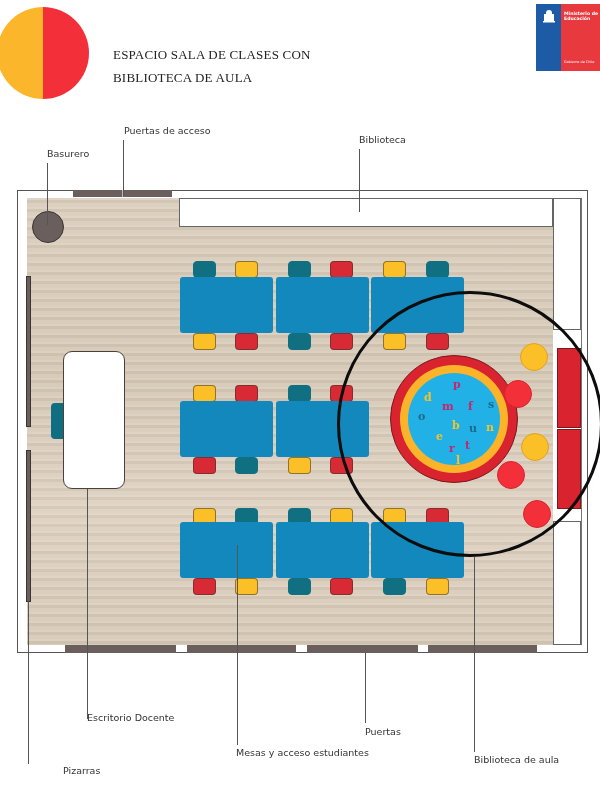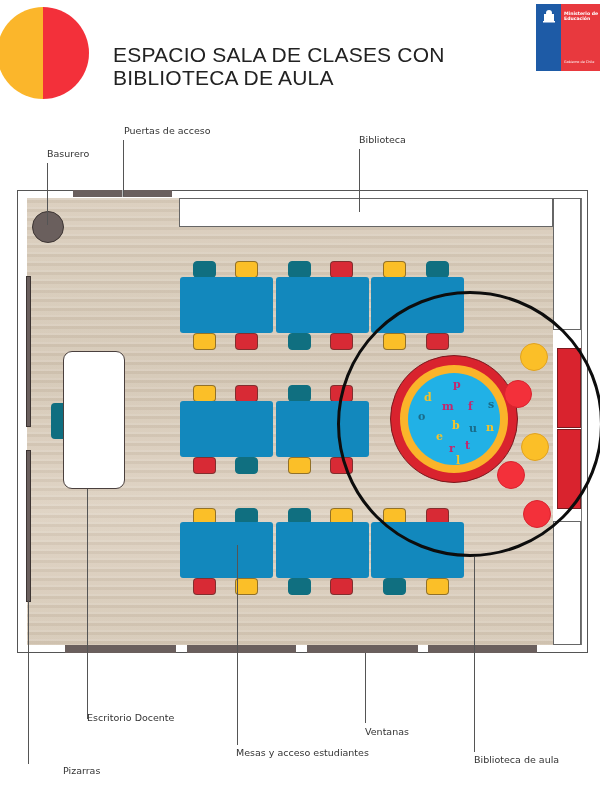--- a/index.html
+++ b/index.html
@@ -7,22 +7,22 @@
     width: 600px; height: 800px; position: relative; overflow: hidden;
     background: #ffffff;
     font-family: "DejaVu Sans", sans-serif;
   }
   .abs { position: absolute; }
   .title-disc {
     left: -3px; top: 7px; width: 92px; height: 92px; border-radius: 50%;
     background: linear-gradient(90deg, #fbb62b 0 50%, #f3303a 50% 100%);
   }
   .title {
-    left: 113px; top: 43px; font-family: Liberation Sans, sans-serif;
-    font-size: 21px; line-height: 23px; color: #222; letter-spacing: 0.2px;
+    left: 113px; top: 43px; font-family: Liberation Serif, serif;
+    font-size: 13px; line-height: 23px; color: #222; letter-spacing: 0.2px;
   }
   .logo { left: 536px; top: 4px; width: 64px; height: 67px; display: flex; }
   .logo .blue { width: 25px; background: #1e5ba6; position: relative; }
   .logo .red { flex: 1; background: #e8393e; position: relative; color: #fff; }
   .logo .red .l1 { position: absolute; left: 3px; top: 7px; font-size: 4.6px; line-height: 5.4px; font-weight: bold; }
   .logo .red .l2 { position: absolute; left: 3px; top: 56px; font-size: 3.4px; }
   .logo .crest { position: absolute; left: 6px; top: 5px; width: 14px; height: 14px; }
 
   .label { font-size: 9.5px; color: #333; white-space: nowrap; font-family: "DejaVu Sans", sans-serif; }
   .leader { background: #555; width: 1px; }
@@ -196,14 +196,14 @@
 <div class="abs leader" style="left:237px;top:545px;height:200px;"></div>
 <div class="abs leader" style="left:365px;top:653px;height:70px;"></div>
 <div class="abs leader" style="left:474px;top:557px;height:195px;"></div>
 
 <div class="abs label" style="left:47px;top:148px;">Basurero</div>
 <div class="abs label" style="left:124px;top:125px;">Puertas de acceso</div>
 <div class="abs label" style="left:359px;top:134px;">Biblioteca</div>
 <div class="abs label" style="left:87px;top:712px;text-align:right;">Escritorio Docente</div>
 <div class="abs label" style="left:27px;top:765px;margin-left:36px;">Pizarras</div>
 <div class="abs label" style="left:236px;top:747px;">Mesas y acceso estudiantes</div>
-<div class="abs label" style="left:365px;top:726px;">Ventanas</div>
+<div class="abs label" style="left:365px;top:726px;">Puertas</div>
 <div class="abs label" style="left:474px;top:754px;">Biblioteca de aula</div>
 
 </body></html>

